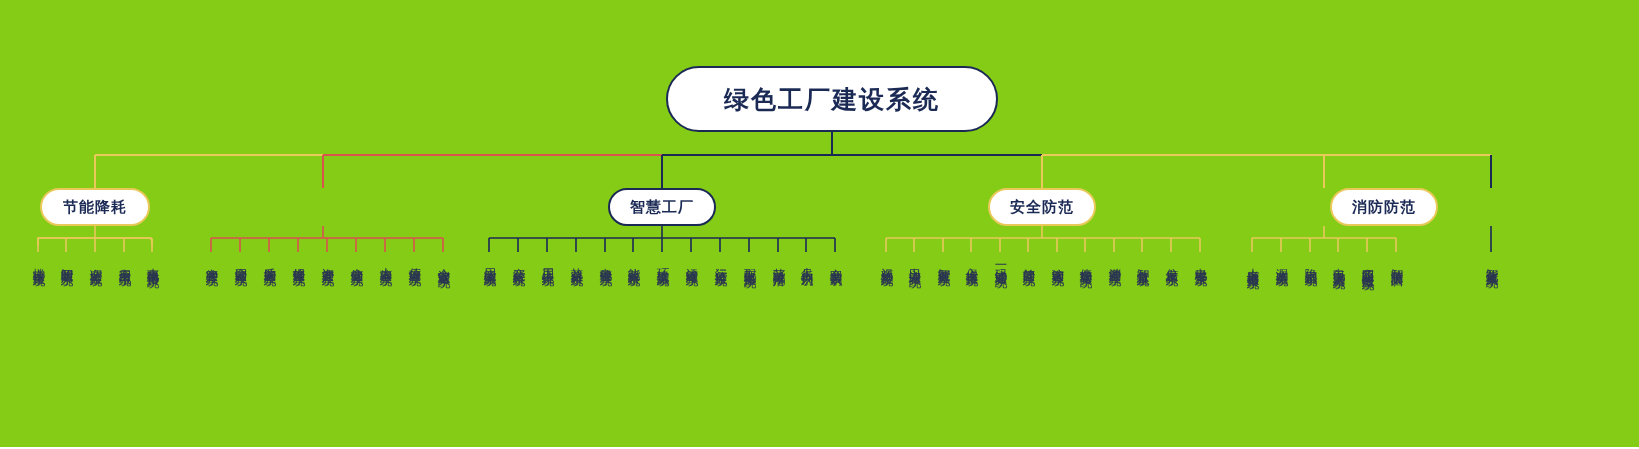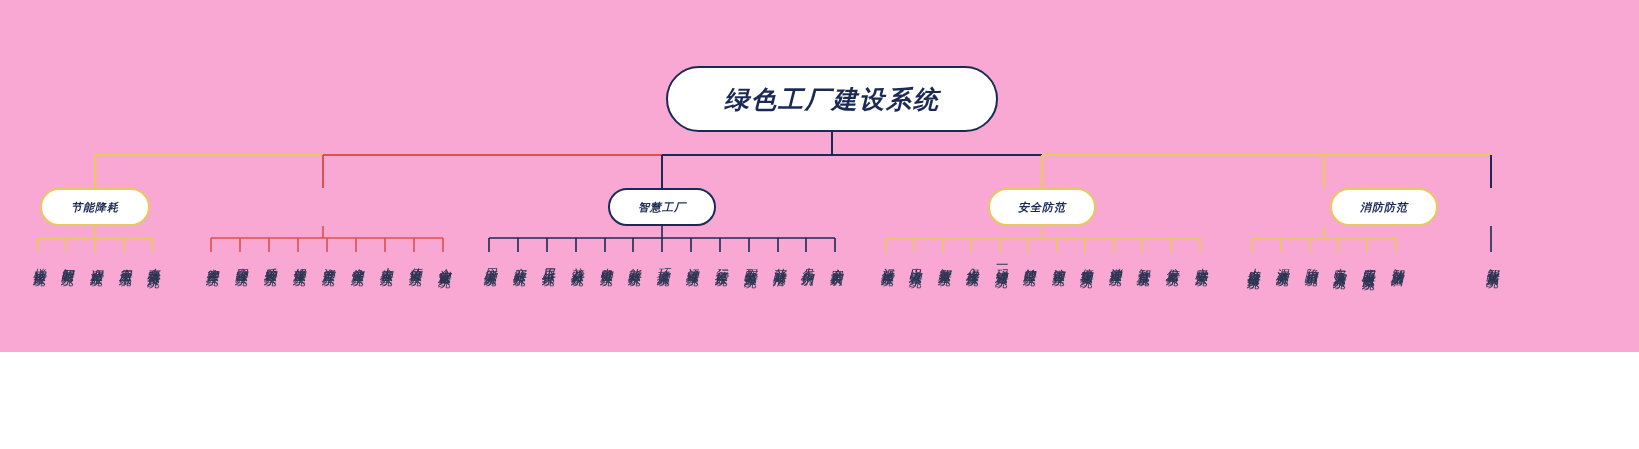--- a/index.html
+++ b/index.html
@@ -7,24 +7,23 @@
     padding: 0;
     background: #ffffff;
   }
   body {
     font-family: "Liberation Sans", "DejaVu Sans", sans-serif;
     color: #1a2a4a;
   }
   #canvas {
     position: relative;
     width: 1639px;
-    height: 352px;
+    height: 447px;
     overflow: hidden;
-    background: #f9a8d4;
-    font-style: italic;
+    background: #84cc16;
   }
   #wires {
     position: absolute;
     left: 0;
     top: 0;
     width: 1639px;
     height: 449px;
     pointer-events: none;
   }
   .root-node {
@@ -52,21 +51,21 @@
     height: 38px;
     border-radius: 19px;
     background: #ffffff;
     border: 2px solid #1b2a55;
     display: flex;
     align-items: center;
     justify-content: center;
     box-sizing: border-box;
   }
   .branch-node .label {
-    font-size: 11px;
+    font-size: 15px;
     font-weight: bold;
     color: #1b2a55;
     letter-spacing: 1px;
     white-space: nowrap;
   }
   .leaf {
     position: absolute;
     top: 258px;
     width: 15px;
     font-size: 12.5px;

